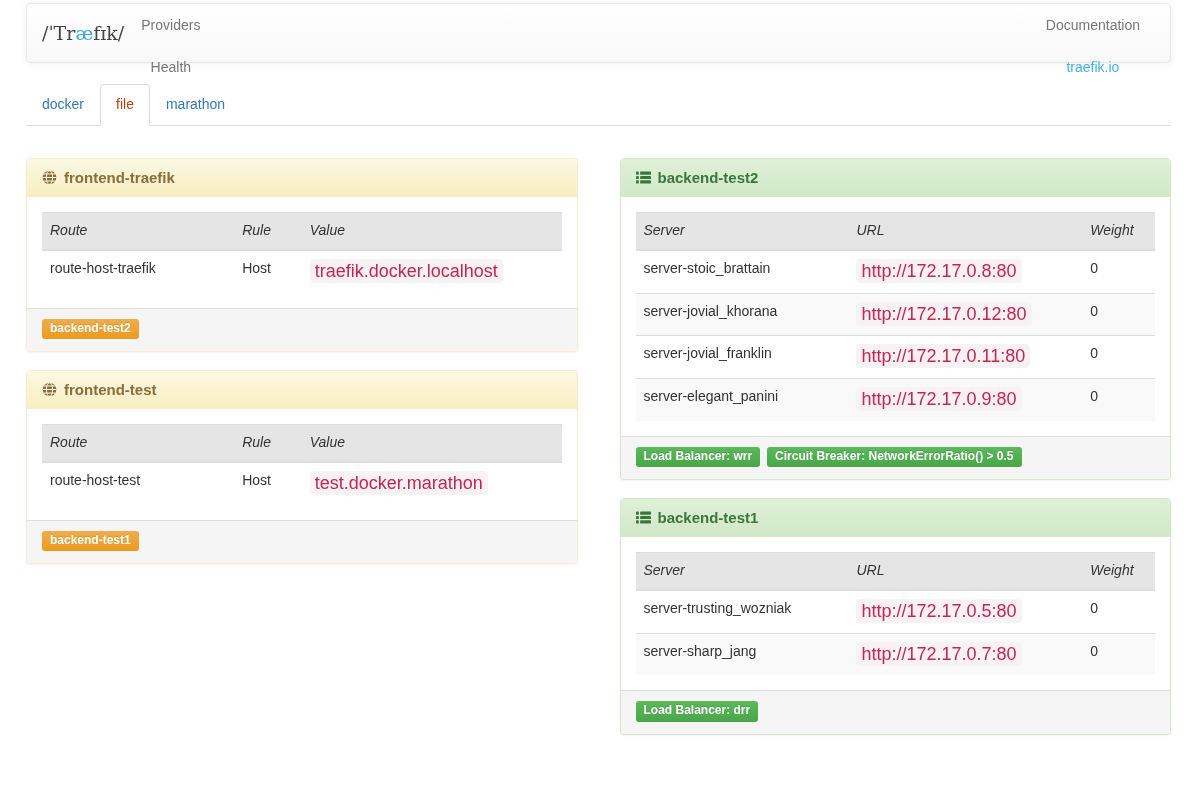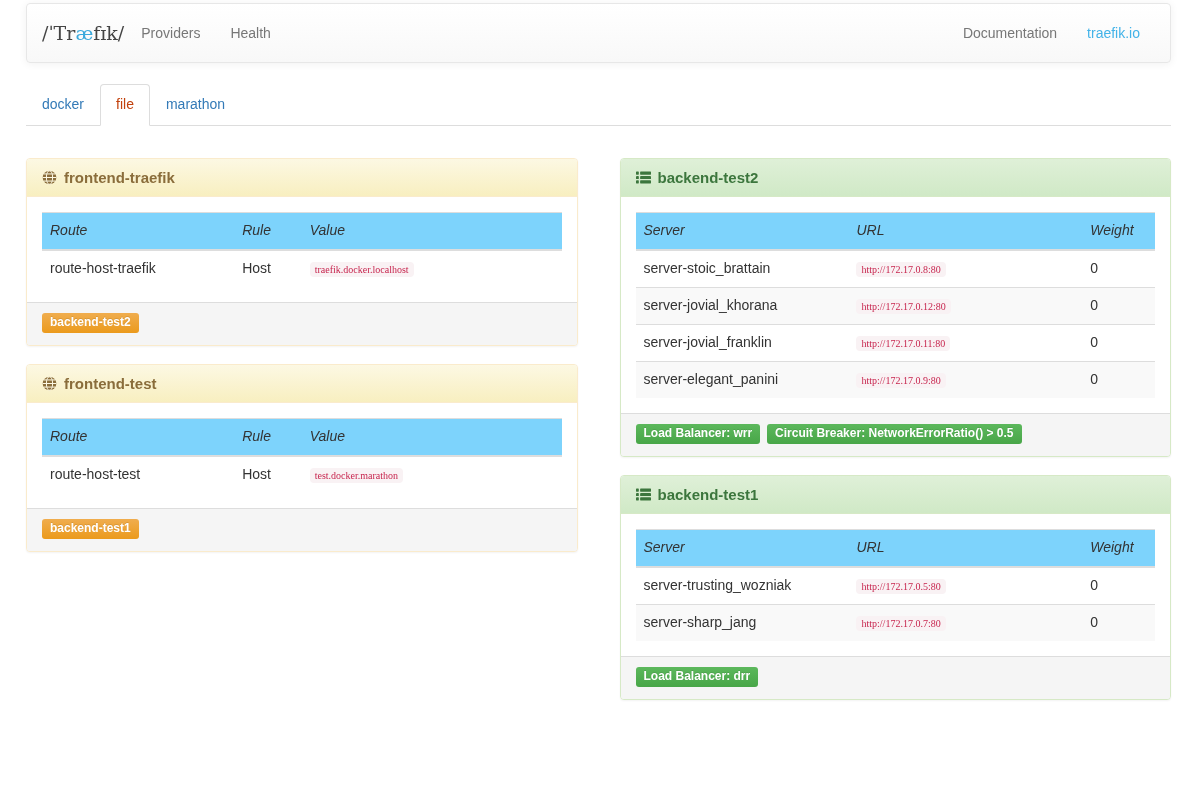--- a/index.html
+++ b/index.html
@@ -24,21 +24,21 @@
     margin-bottom: 21px;
   }
   .brand {
     font-family: "DejaVu Serif", serif;
     font-size: 19px; color: #444;
     text-decoration: none;
     margin-right: 2px; white-space: nowrap;
     cursor: pointer;
   }
   .brand .accent { color: #3aa9dc; }
-  .nav-list { list-style: none; display: flex; align-items: center; height: 100%; }
+  .nav-list { list-style: none; display: flex; align-items: center; height: 100%; flex-direction: column; }
   .nav-list.right { margin-left: auto; }
   .nav-list a {
     display: block; padding: 13px 15px;
     color: #777; text-decoration: none; cursor: pointer;
   }
   .nav-list a.ext { color: #43b3e8; }
 
   
   .tabs {
     list-style: none; display: flex;
@@ -85,39 +85,39 @@
   .panel.success .panel-heading {
     background: linear-gradient(to bottom, #dff0d8 0%, #d0e9c6 100%);
     border-color: #d6e9c6; color: #3c763d;
   }
   .picon { display: inline-flex; margin-right: 7px; flex: none; }
 
   .panel-body { padding: 15px; }
 
   table { width: 100%; border-collapse: collapse; }
   th, td { padding: 8px; text-align: left; line-height: 1.42857; vertical-align: top; }
-  thead tr { background: #7dd3fc; margin-left: 40px; }
+  thead tr { background: #e5e5e5; margin-left: 40px; }
   thead th {
     font-weight: normal; font-style: italic; color: #333;
     border-top: 1px solid #ddd; border-bottom: 2px solid #ddd;
   }
   tbody td { border-top: 1px solid #ddd; }
   tbody tr:first-child td { border-top: none; }
   tbody tr:nth-child(even) { background: #f9f9f9; }
 
   .routes .c-route  { width: 37%; }
   .routes .c-rule   { width: 13%; }
   .routes .c-value  { width: 50%; }
   .servers .c-server { width: 41%; }
   .servers .c-url    { width: 45%; }
   .servers .c-weight { width: 14%; }
 
   code {
-    font-family: Liberation Serif, serif;
-    font-size: 10px;
+    font-family: Liberation Sans, sans-serif;
+    font-size: 18px;
     color: #c7254e; background: #f9f2f4;
     padding: 2px 5px; border-radius: 4px;
     white-space: nowrap;
   }
 
   .panel-footer {
     padding: 10px 15px 12px;
     background: #f5f5f5;
     border-top: 1px solid #ddd;
     border-radius: 0 0 3px 3px;

